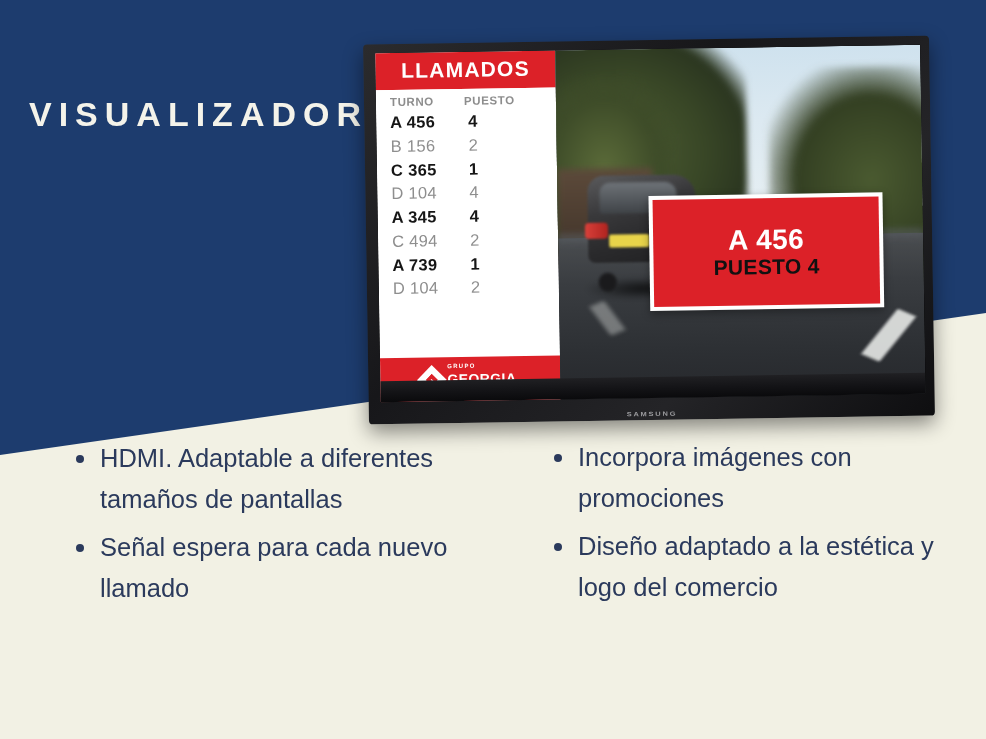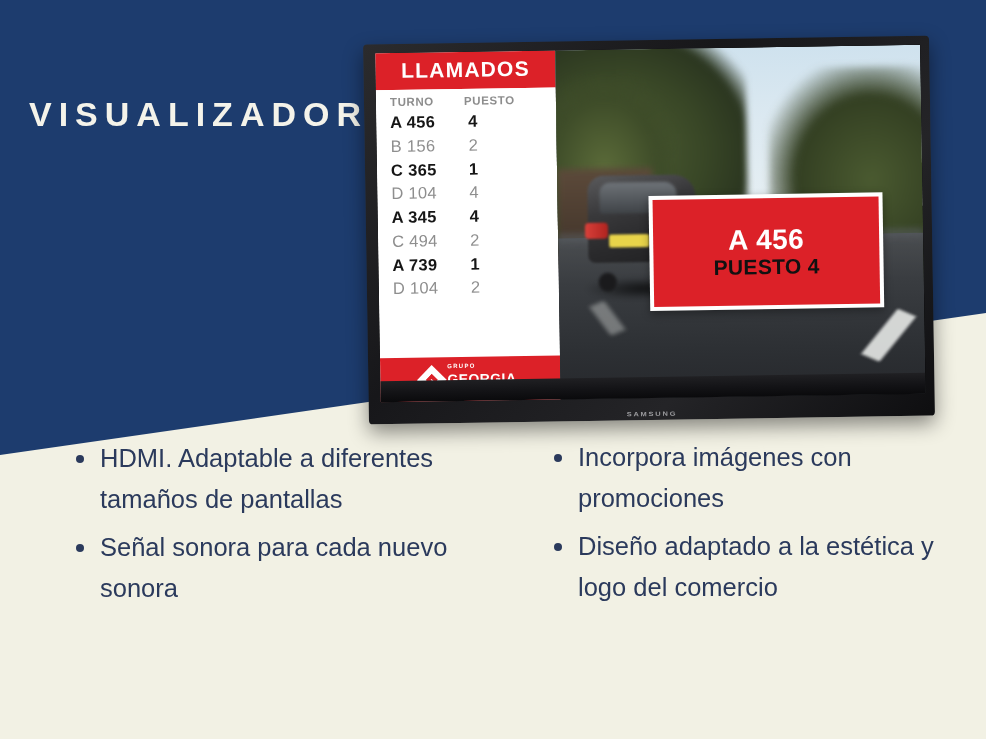--- a/index.html
+++ b/index.html
@@ -342,21 +342,21 @@
 
       <div class="tv-foot-gloss"></div>
     </div>
     <div class="tv-brand">SAMSUNG</div>
   </div>
 </div>
 
 <div class="bullets left">
   <ul>
     <li>HDMI. Adaptable a diferentes tamaños de pantallas</li>
-    <li>Señal sonora para cada nuevo sonora</li>
+    <li>Señal espera para cada nuevo llamado</li>
   </ul>
 </div>
 
 <div class="bullets right">
   <ul>
     <li>Incorpora imágenes con promociones</li>
     <li>Diseño adaptado a la estética y logo del comercio</li>
   </ul>
 </div>
 

